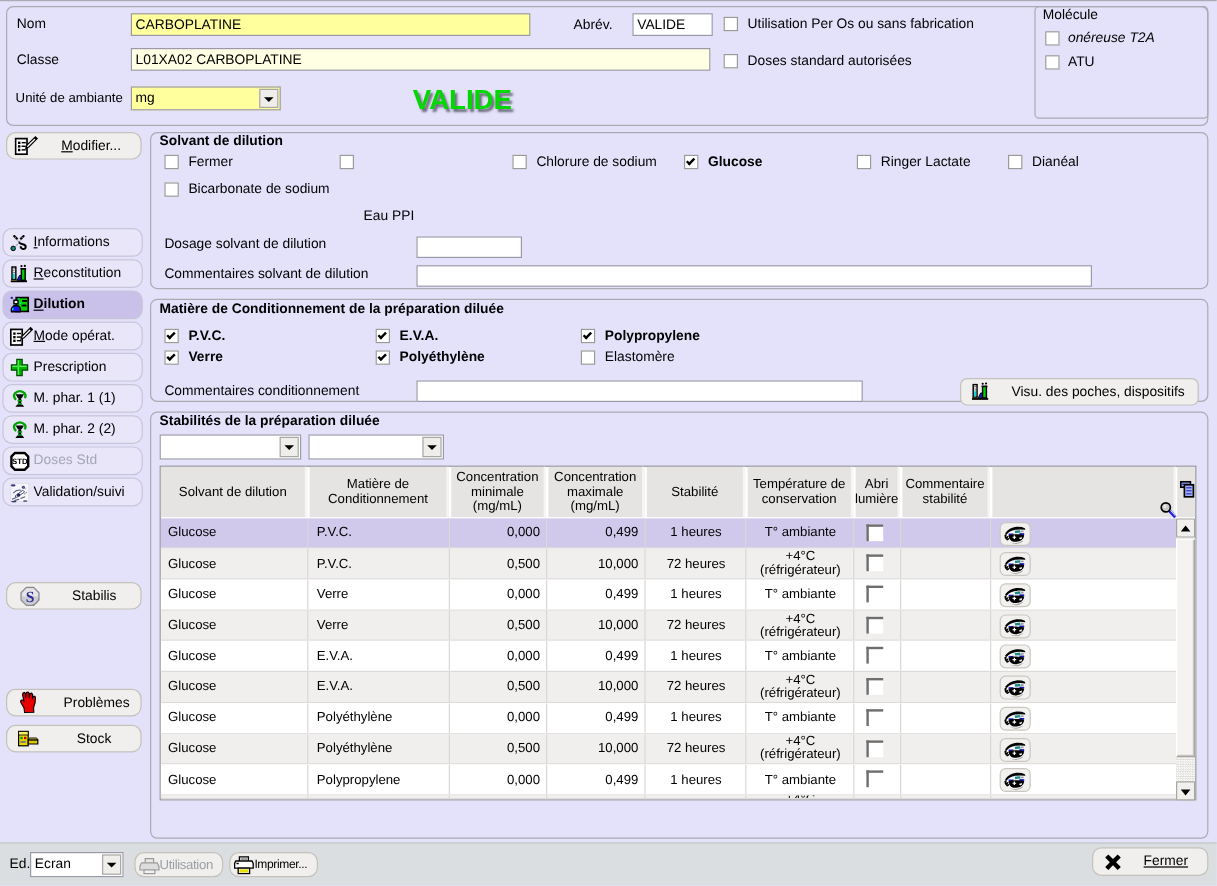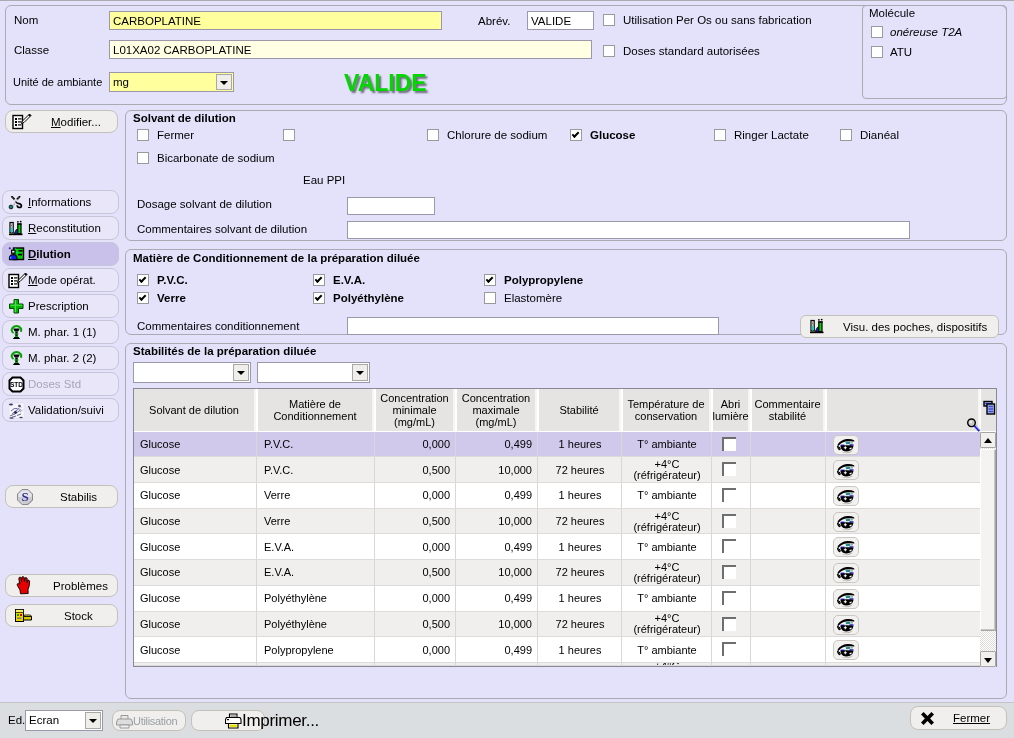--- a/index.html
+++ b/index.html
@@ -597,21 +597,21 @@
 <div class="lbl" style="left:8px;top:714px;">Ed.</div>
 <div class="inp" style="left:25px;top:710px;width:78px;height:21px;">Ecran<span class="ddarrow"></span></div>
 <div class="btn" style="left:112px;top:710px;width:74px;height:21px;color:#9aa0a4;font-size:11px;">
   <span class="ic icon" style="margin-left:3px;margin-right:1px;width:16px;height:14px;"><svg width="18" height="15" viewBox="0 0 18 15">
    <path d="M5 5 L5 1.5 L12 1.5 L12 5" fill="#e8e8e8" stroke="#999" stroke-width="1"></path>
    <path d="M2 5 L15 5 L16.5 8 L16.5 11 L0.5 11 L0.5 8 Z" fill="#ddd" stroke="#999" stroke-width="1"></path>
    <path d="M4 11 L13 11 L13 14 L4 14 Z" fill="#f2f2f2" stroke="#999" stroke-width="1"></path>
  </svg></span>
   <span style="letter-spacing:-0.3px;">Utilisation</span>
 </div>
-<div class="btn" style="left:191px;top:710px;width:74px;height:21px;font-size:17px;padding-left:30px;">
+<div class="btn" style="left:191px;top:710px;width:74px;height:21px;font-size:10px;">
   <span class="ic icon" style="margin-left:3px;margin-right:1px;width:16px;height:15px;"><svg width="17" height="16" viewBox="0 0 17 16">
    <path d="M4.5 4.5 L4.5 1 L12 1 L12 4.5" fill="#fff" stroke="#000" stroke-width="1.1"></path>
    <path d="M5.5 2.2 L11 2.2 M5.5 3.4 L11 3.4" stroke="#555" stroke-width="0.6"></path>
    <path d="M1.5 4.5 L15 4.5 L16 6.5 L16 10.5 L0.5 10.5 L0.5 6.5 Z" fill="#fff" stroke="#000" stroke-width="1.1"></path>
    <rect x="2" y="6" width="2" height="1.2" fill="#000"></rect>
    <path d="M3.5 10.5 L13 10.5 L13 15 L3.5 15 Z" fill="#fff" stroke="#000" stroke-width="1.1"></path>
    <rect x="4.5" y="11.5" width="7.5" height="2.6" fill="#e8e000"></rect>
  </svg></span>
   <span style="letter-spacing:-0.3px;">Imprimer...</span>
 </div>

